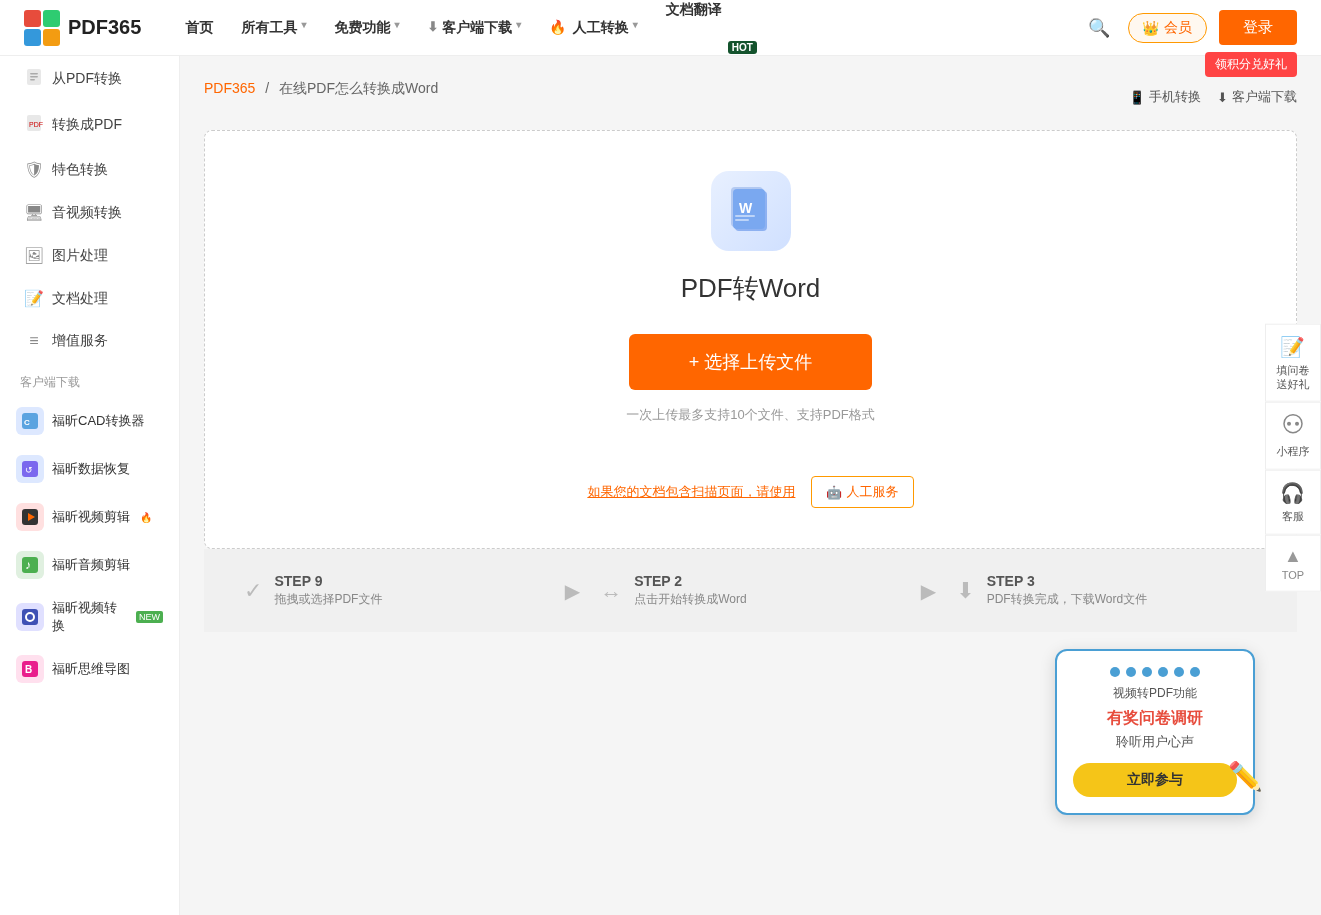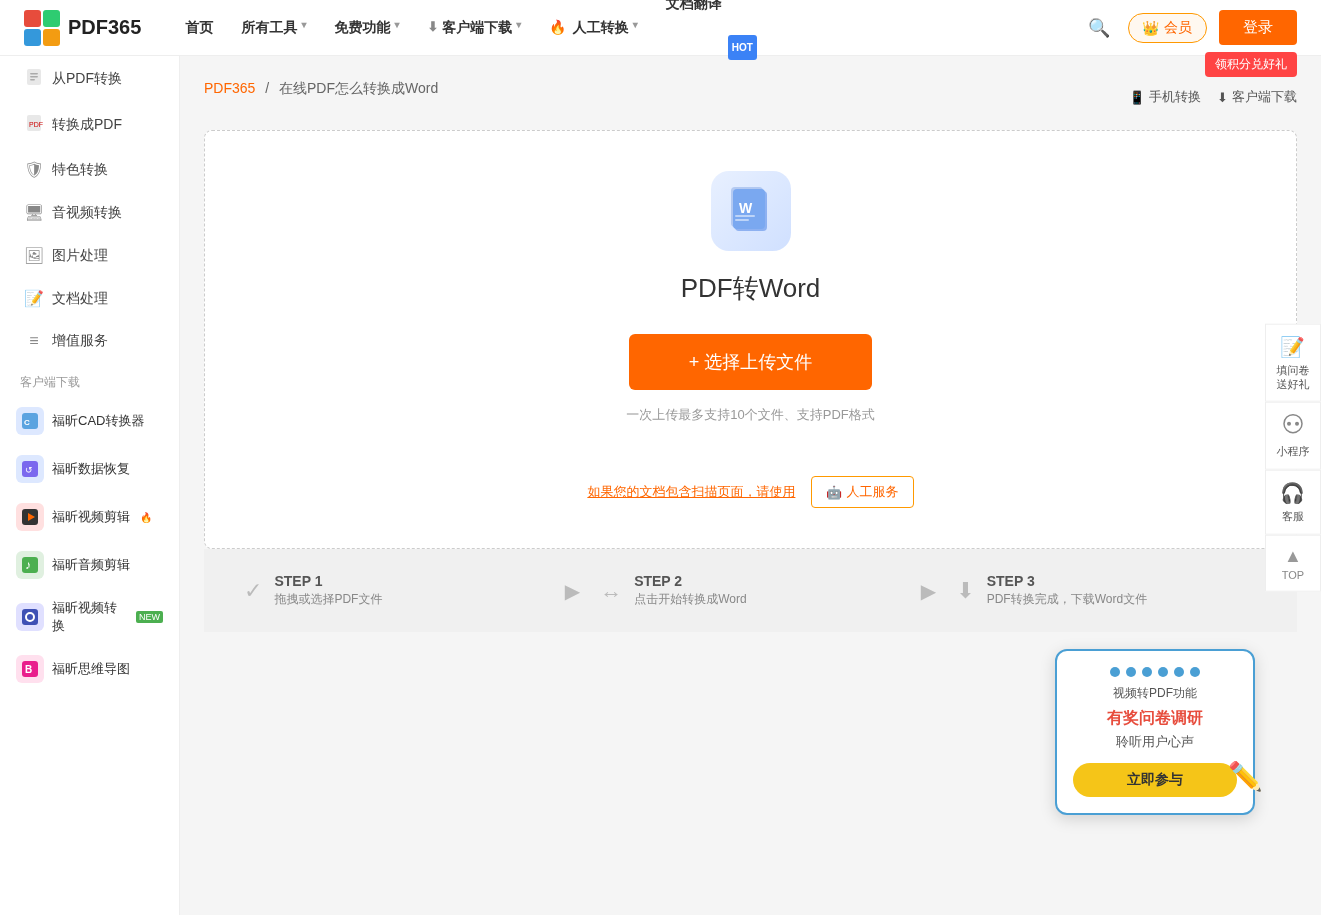--- a/index.html
+++ b/index.html
@@ -379,24 +379,24 @@
     .tool-link {
       display: flex;
       align-items: center;
       gap: 4px;
       font-size: 13px;
       color: #555;
       cursor: pointer;
     }
 
     .hot-badge {
-      background: #3b82f6;
+      background: #14532d;
       color: #fff;
       font-size: 10px;
-      padding: 7px 4px;
+      padding: 1px 4px;
       border-radius: 3px;
       margin-left: 2px;
       margin-top: 40px;
     }
   </style>
 </head>
 <body>
 
 <div class="top-nav">
   <div class="logo-area">
@@ -597,21 +597,21 @@
           <span>🤖</span>
           <span>人工服务</span>
         </button>
       </div>
     </div>
 
     <div class="steps-bar">
       <div class="step-item">
         <span class="step-icon">✓</span>
         <div class="step-text">
-          <div class="step-label">STEP 1</div>
+          <div class="step-label">STEP 9</div>
           <div class="step-desc">拖拽或选择PDF文件</div>
         </div>
       </div>
       <span class="step-arrow">▶</span>
       <div class="step-item">
         <span class="step-icon">↔</span>
         <div class="step-text">
           <div class="step-label">STEP 2</div>
           <div class="step-desc">点击开始转换成Word</div>
         </div>

